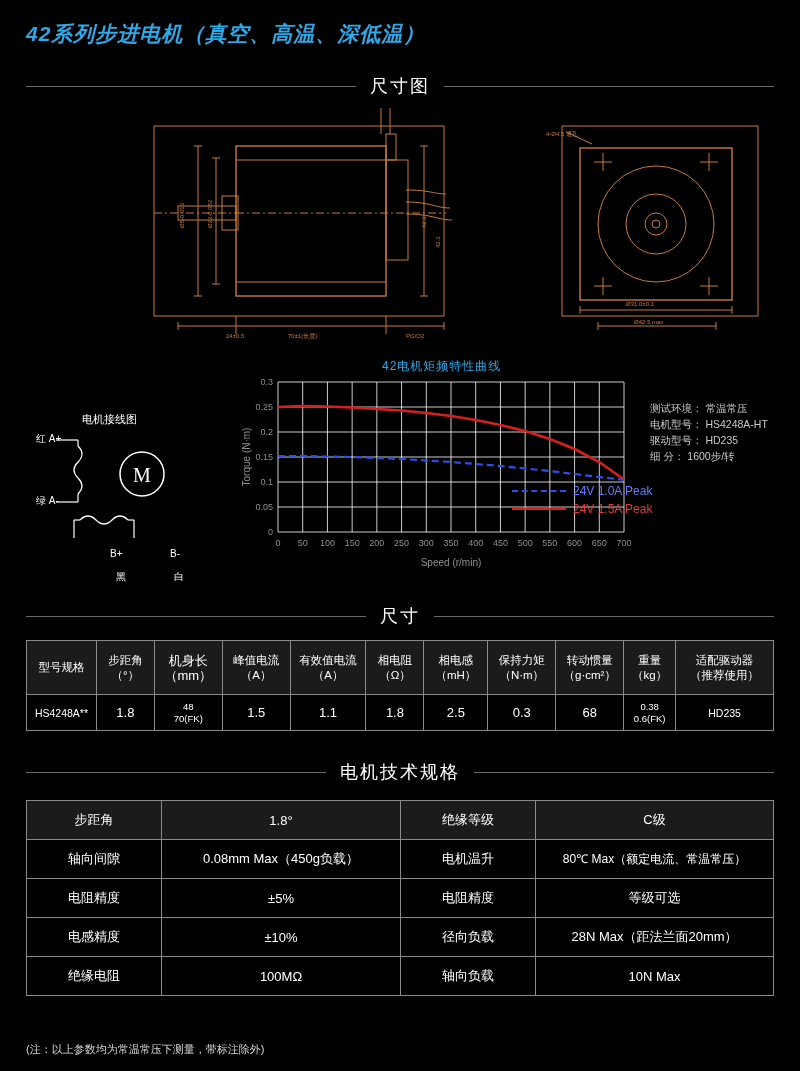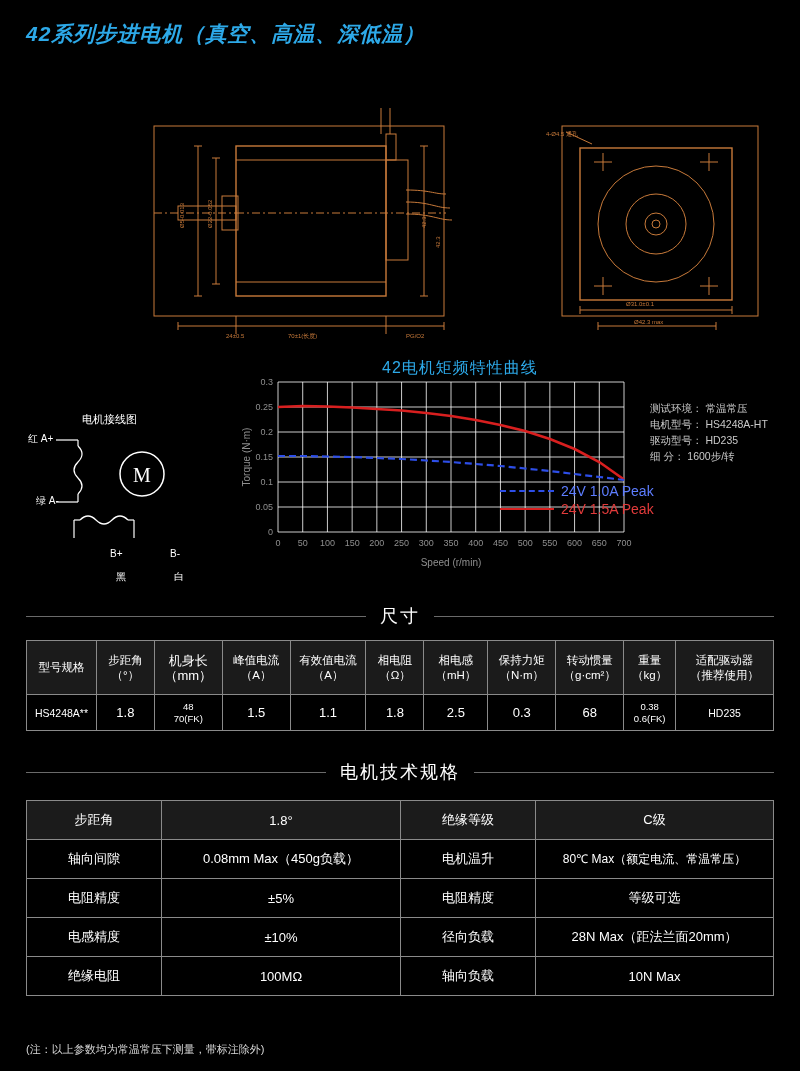--- a/index.html
+++ b/index.html
@@ -31,31 +31,31 @@
     font-size: 18px; color: #ffffff; white-space: nowrap;
     letter-spacing: 2px;
   }
 
   
   .draw-area { position: absolute; left: 26px; top: 98px; width: 748px; height: 248px; }
 
   
   .curve-title {
     position: absolute; left: 382px; top: 358px;
-    font-size: 16px; color: #2da9e8; letter-spacing: 1px;
+    font-size: 12px; color: #2da9e8; letter-spacing: 1px;
   }
   .wiring-label {
     position: absolute; left: 50px; top: 412px;
     font-size: 11px; color: #ffffff; margin-left: 32px;
   }
   .wiring-svg { position: absolute; left: 36px; top: 424px; }
 
   .chart-wrap { position: absolute; left: 236px; top: 372px; width: 400px; height: 200px; }
   .chart-meta { position: absolute; left: 650px; top: 400px; font-size: 10.5px; color: #c9c9c9; line-height: 16px; }
-  .legend { position: absolute; left: 500px; top: 482px; font-size: 14px; }
+  .legend { position: absolute; left: 512px; top: 482px; font-size: 12px; }
   .legend .row { display: flex; align-items: center; gap: 7px; height: 18px; }
   .legend .swatch { width: 54px; height: 0; border-top: 2px solid #fff; }
   .legend .sw-blue { border-top: 2px dashed #2d4ee8; }
   .legend .sw-red  { border-top: 2px solid #d81f1f; }
   .legend .lbl-blue { color: #5d7dff; }
   .legend .lbl-red  { color: #e23b3b; }
 
   
   .tbl { position: absolute; border-collapse: collapse; }
   .tbl td, .tbl th { border: 1px solid #8a8a8a; text-align: center; font-weight: normal; }
@@ -90,20 +90,25 @@
   .axis-txt { fill: #8f8f8f; font-size: 9px; font-family: "Liberation Sans", sans-serif; }
   .axis-lbl { fill: #8f8f8f; font-size: 10px; font-family: "Liberation Sans", sans-serif; }
 </style>
 </head>
 <body>
 
 <div class="page">
 
   <div class="main-title">42系列步进电机（真空、高温、深低温）</div>
 
+  <div class="section-head" style="top:74px;">
+    <div class="rule"></div>
+    <div class="txt">尺寸图</div>
+    <div class="rule"></div>
+  </div>
 
   <div class="draw-area">
     <svg width="748" height="248">
       <g stroke="#c87a3a" fill="none" stroke-width="1">
 
         <rect x="128" y="28" width="290" height="190"></rect>
 
         <rect x="210" y="48" width="150" height="150" stroke-width="1.4"></rect>
         <line x1="210" y1="62" x2="360" y2="62"></line>
         <line x1="210" y1="184" x2="360" y2="184"></line>
@@ -199,21 +204,21 @@
         <line x1="44" y1="96" x2="38" y2="96"></line>
         <line x1="92" y1="96" x2="98" y2="96"></line>
         <line x1="38" y1="96" x2="38" y2="114"></line>
         <line x1="98" y1="96" x2="98" y2="114"></line>
 
         <circle cx="106" cy="50" r="22" stroke-width="1.5"></circle>
       </g>
       <text x="106" y="58" fill="#ffffff" font-size="20" text-anchor="middle" font-family="'Liberation Serif',serif">M</text>
     </svg>
   </div>
-  <div style="position:absolute;left:28px;top:432px;font-size:10px;color:#ffffff;">红 A+</div>
+  <div style="position:absolute;left:36px;top:432px;font-size:10px;color:#ffffff;">红 A+</div>
   <div style="position:absolute;left:36px;top:494px;font-size:10px;color:#ffffff;">绿 A-</div>
   <div style="position:absolute;left:110px;top:548px;font-size:10px;color:#ffffff;">B+</div>
   <div style="position:absolute;left:170px;top:548px;font-size:10px;color:#ffffff;">B-</div>
   <div style="position:absolute;left:116px;top:570px;font-size:10px;color:#ffffff;">黑</div>
   <div style="position:absolute;left:174px;top:570px;font-size:10px;color:#ffffff;">白</div>
 
   <div class="chart-wrap">
     <svg id="chart-svg" width="400" height="200">
         <line x1="42" y1="10" x2="42" y2="160" stroke="#ffffff" stroke-width="0.8"></line>
         <text x="42" y="174" text-anchor="middle" class="axis-txt">0</text>

